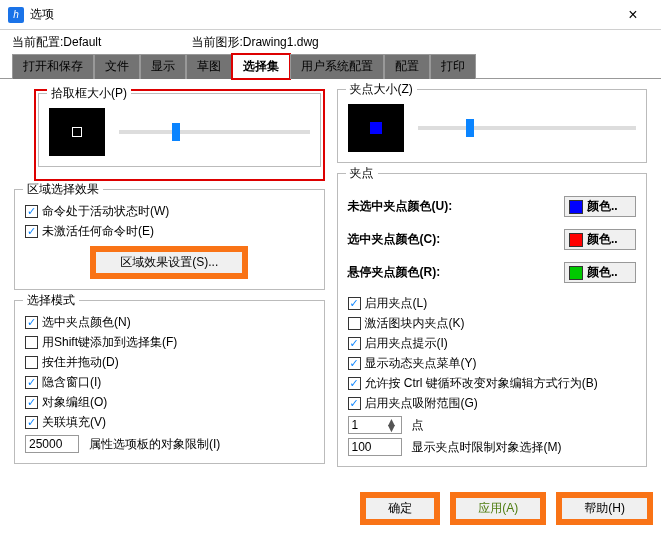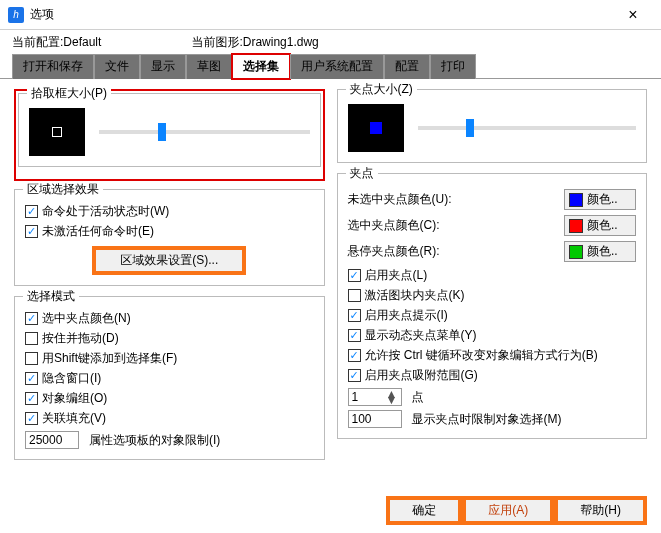--- a/index.html
+++ b/index.html
@@ -11,41 +11,41 @@
 .toprow { display: flex; padding: 4px 12px 2px; gap: 30px; }
 .toprow .val { }
 .tabs { display: flex; padding: 0 12px; border-bottom: 1px solid #999; position: relative; }
 .tab { padding: 3px 10px; border: 1px solid #999; border-bottom: none; background: #737373; margin-right: 0px; cursor: pointer; position: relative; top: 1px; }
 .tab.active { background: #fff; border-bottom: 1px solid #fff; }
 .tab.highlight { outline: 2px solid #d00; outline-offset: -1px; font-weight: bold; }
 .content { padding: 10px 14px; display: flex; gap: 12px; }
 .col { flex: 1; }
 .group { border: 1px solid #bbb; padding: 10px 10px 10px; margin-bottom: 10px; position: relative; }
 .group-title { position: absolute; top: -9px; left: 8px; background: #fff; padding: 0 4px; }
-.highlight-box { border: 2px solid #d00; padding: 2px; margin-bottom: 8px; }
+.highlight-box { border: 2px solid #d00; padding: 2px; margin-bottom: 8px; margin-left: 20px; }
 .preview-row { display: flex; align-items: center; gap: 14px; margin-top: 4px; }
 .preview { width: 56px; height: 48px; background: #000; display: flex; align-items: center; justify-content: center; }
 .preview .pickbox { width: 10px; height: 10px; border: 1.5px solid #fff; }
 .preview .grip { width: 12px; height: 12px; background: #0000ff; }
 .slider { flex: 1; height: 4px; background: #ddd; position: relative; }
 .slider .thumb { position: absolute; width: 8px; height: 18px; background: #0a84ff; top: -7px; }
 .chk-row { display: flex; align-items: center; margin: 3px 0; gap: 4px; }
 .chk { width: 13px; height: 13px; border: 1px solid #333; display: inline-flex; align-items: center; justify-content: center; color: #0a84ff; font-size: 11px; line-height: 1; cursor: pointer; }
-.btn { border: 4px solid #f97316; background: #f0f0f0; padding: 2px 14px; cursor: pointer; }
+.btn { border: 6px solid #f97316; background: #f0f0f0; padding: 2px 14px; cursor: pointer; }
 .btn-wide { display: block; margin: 6px auto 0; padding: 2px 24px; }
-.color-row { display: flex; align-items: center; margin: 5px 0; gap: 26px; }
+.color-row { display: flex; align-items: center; margin: 12px 0; gap: 26px; font-weight: bold; }
 .color-row .lbl { flex: 1; }
 .swatch { width: 14px; height: 14px; border: 1px solid #333; display: inline-block; margin-right: 4px; vertical-align: middle; }
 .color-btn { border: 1px solid #999; background: #f0f0f0; padding: 1px 6px 1px 4px; cursor: pointer; display: flex; align-items: center; min-width: 72px; }
 .num-row { display: flex; align-items: center; gap: 10px; margin-top: 4px; }
 .num-input { width: 54px; border: 1px solid #999; padding: 1px 3px; display: flex; align-items: center; }
 .num-input .spinner { margin-left: auto; display: flex; flex-direction: column; line-height: 6px; font-size: 7px; color: #555; }
-.footer { position: absolute; bottom: 8px; right: 14px; display: flex; }
+.footer { position: absolute; bottom: 8px; right: 8px; display: flex; gap: 10px; }
 .footer .btn { padding: 2px 22px; }
-.footer .btn.disabled { color: #c2410c; }
+.footer .btn.disabled { color: #4d7c0f; }
 </style>
 </head>
 <body>
 
 <div class="titlebar">
   <div class="icon">h</div>
   <div class="title">选项</div>
   <div class="close">×</div>
 </div>
 
@@ -95,25 +95,25 @@
     </div>
 
     <div class="group">
       <div class="group-title">选择模式</div>
       <div class="chk-row">
           <span class="chk">✓</span>
           <span>选中夹点颜色(N)</span>
         </div>
       <div class="chk-row">
           <span class="chk"></span>
+          <span>用Shift键添加到选择集(F)</span>
+        </div>
+      <div class="chk-row">
+          <span class="chk"></span>
           <span>按住并拖动(D)</span>
-        </div>
-      <div class="chk-row">
-          <span class="chk"></span>
-          <span>用Shift键添加到选择集(F)</span>
         </div>
       <div class="chk-row">
           <span class="chk">✓</span>
           <span>隐含窗口(I)</span>
         </div>
       <div class="chk-row">
           <span class="chk">✓</span>
           <span>对象编组(O)</span>
         </div>
       <div class="chk-row">

